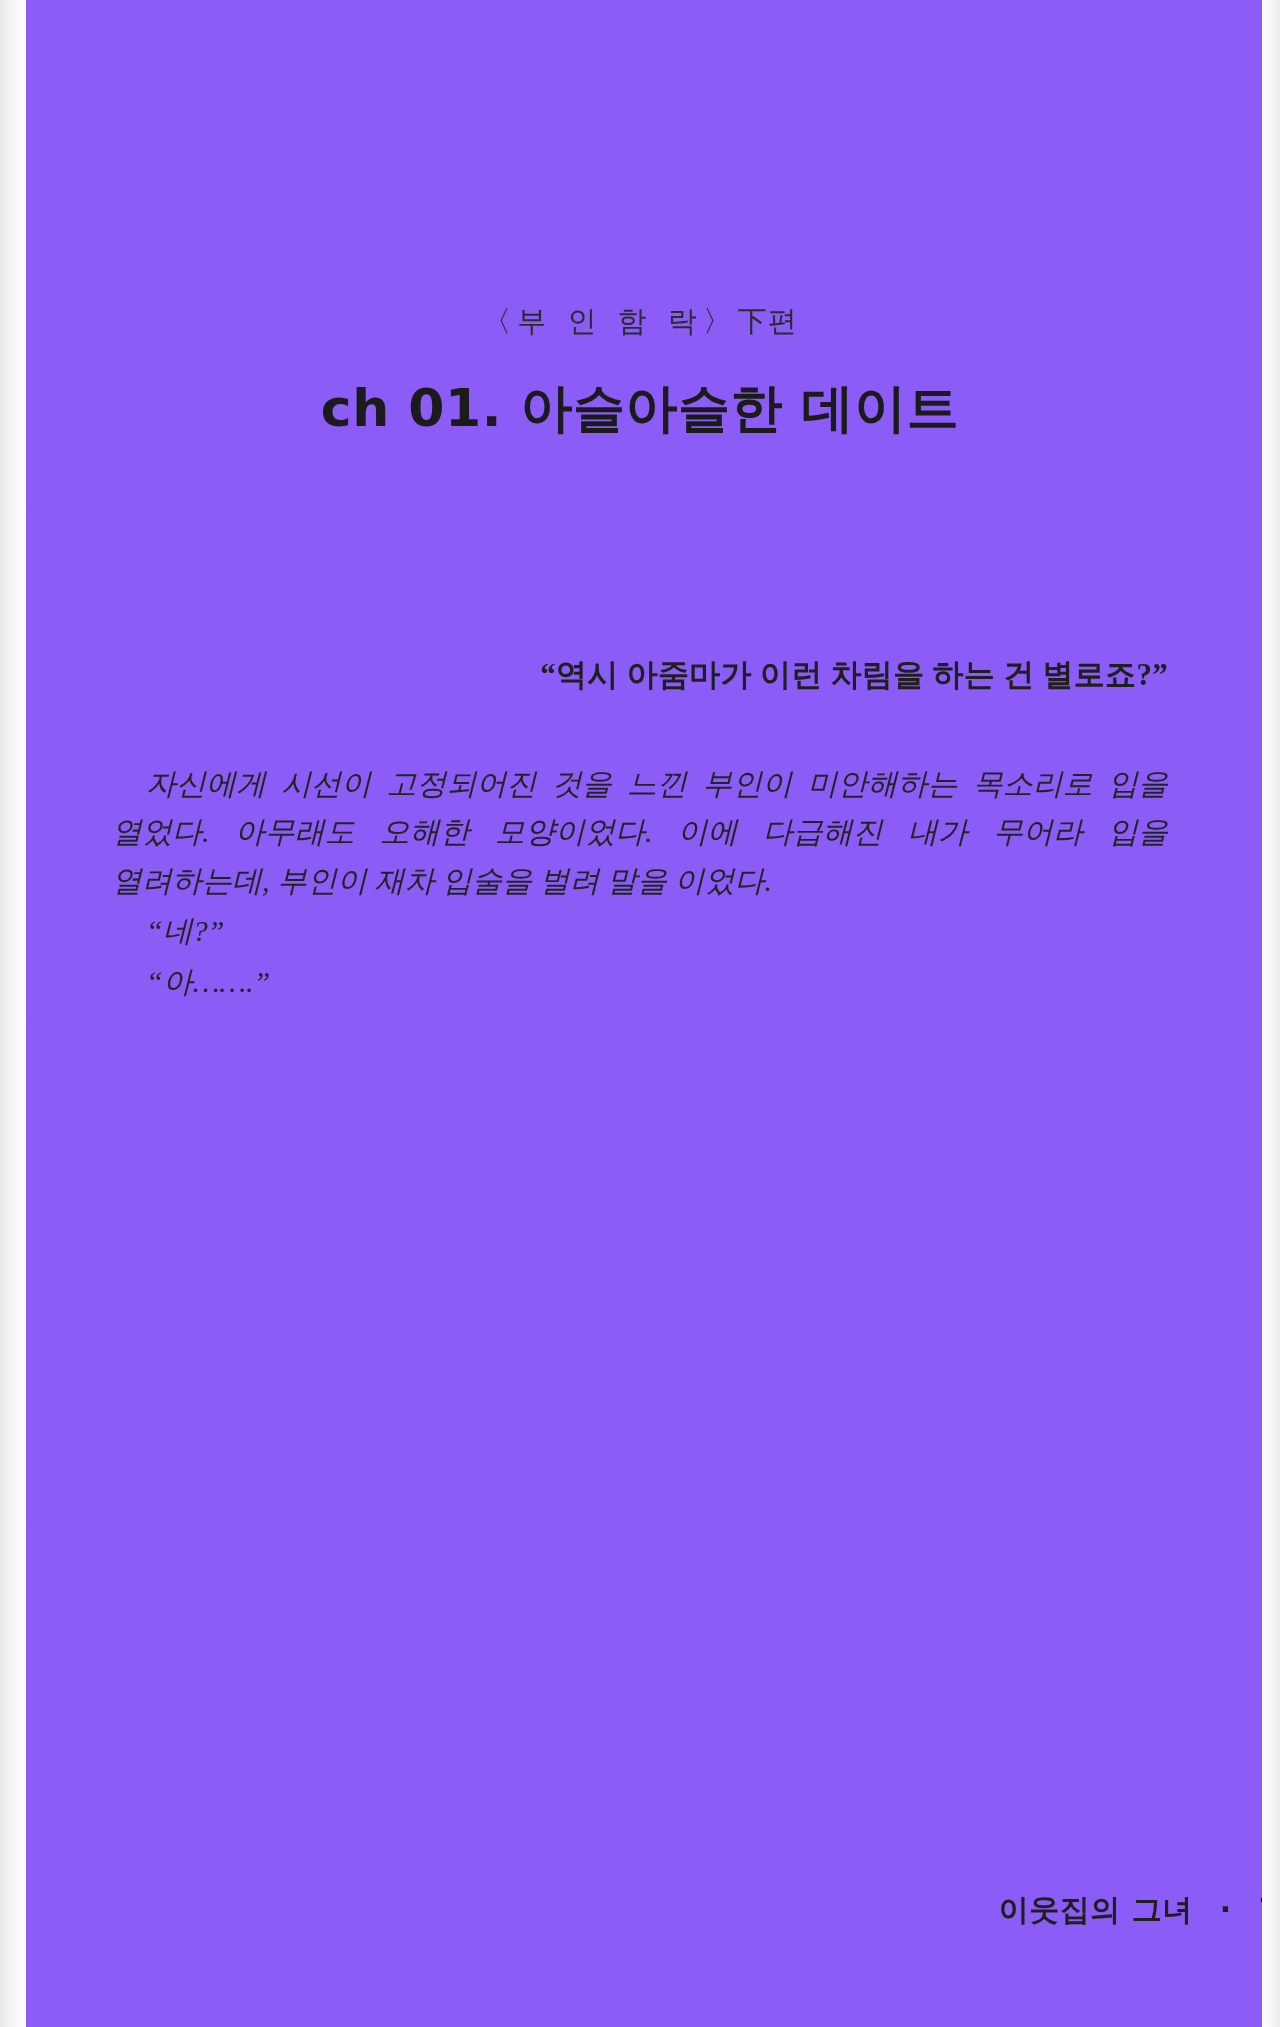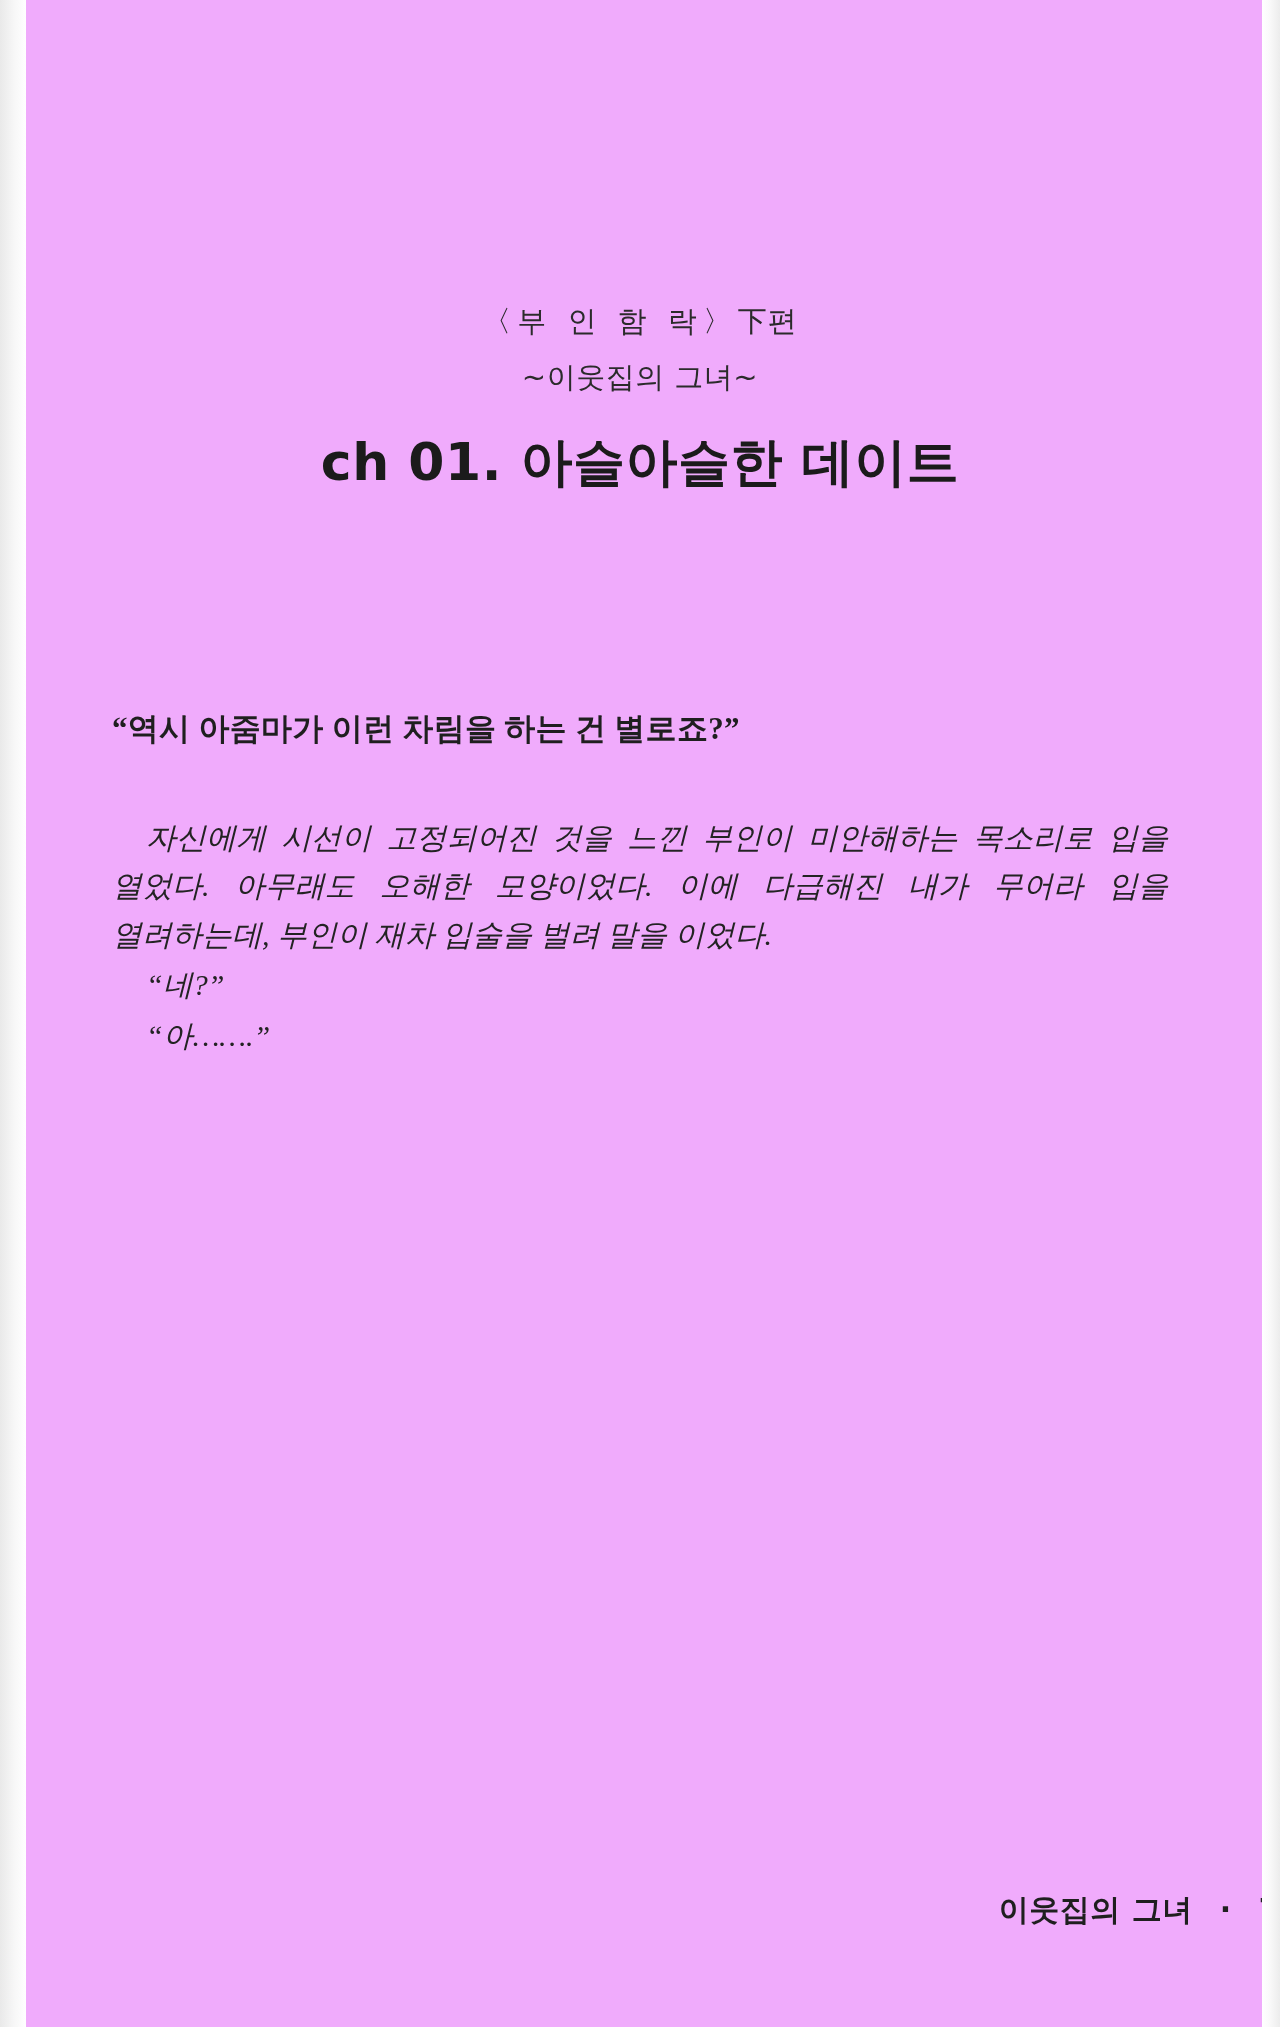--- a/index.html
+++ b/index.html
@@ -13,21 +13,21 @@
     position: relative;
     font-family: "Liberation Serif", "DejaVu Serif", serif;
     color: #231f20;
     overflow: hidden;
   }
 
   
   .page {
     position: absolute;
     inset: 0;
-    background: #f0abfc;
+    background: #8b5cf6;
   }
   .page::before {
     content: "";
     position: absolute;
     left: 0; top: 0; bottom: 0;
     width: 26px;
     background: linear-gradient(to right, #e9e9e9 0%, #f7f7f7 55%, #ffffff 100%);
     pointer-events: none;
   }
   .page::after {
@@ -76,21 +76,21 @@
     color: #1b1b1b;
     margin-top: 30px;
     letter-spacing: 0.5px;
   }
 
   
   .body-block {
     margin-top: 210px;
   }
   .dialogue-lead {
-    text-align: left;
+    text-align: right;
     font-weight: 700;
     font-size: 31px;
     letter-spacing: 0.3px;
     color: #1f1f1f;
     margin-bottom: 64px;
   }
   p.para {
     font-size: 30px;
     line-height: 1.62;
     margin: 0 0 2px 0;
@@ -126,21 +126,20 @@
 </head>
 <body>
 
 <div class="page">
   <div class="content">
 
     <div class="heading">
       <div class="series-title">
         <span class="spaced">〈부 인 함 락〉</span><span>下편</span>
       </div>
-      <div class="sub-title">~이웃집의 그녀~</div>
       <div class="chapter-title">ch 01. 아슬아슬한 데이트</div>
     </div>
 
     <div class="body-block">
       <div class="dialogue-lead">“역시 아줌마가 이런 차림을 하는 건 별로죠?”</div>
 
       <p class="para">자신에게 시선이 고정되어진 것을 느낀 부인이 미안해하는 목소리로 입을 열었다. 아무래도 오해한 모양이었다. 이에 다급해진 내가 무어라 입을 열려하는데, 부인이 재차 입술을 벌려 말을 이었다.</p>
       <p class="para last-short">“네?”</p>
       <p class="para last-short">“아…….”</p>
     </div>

